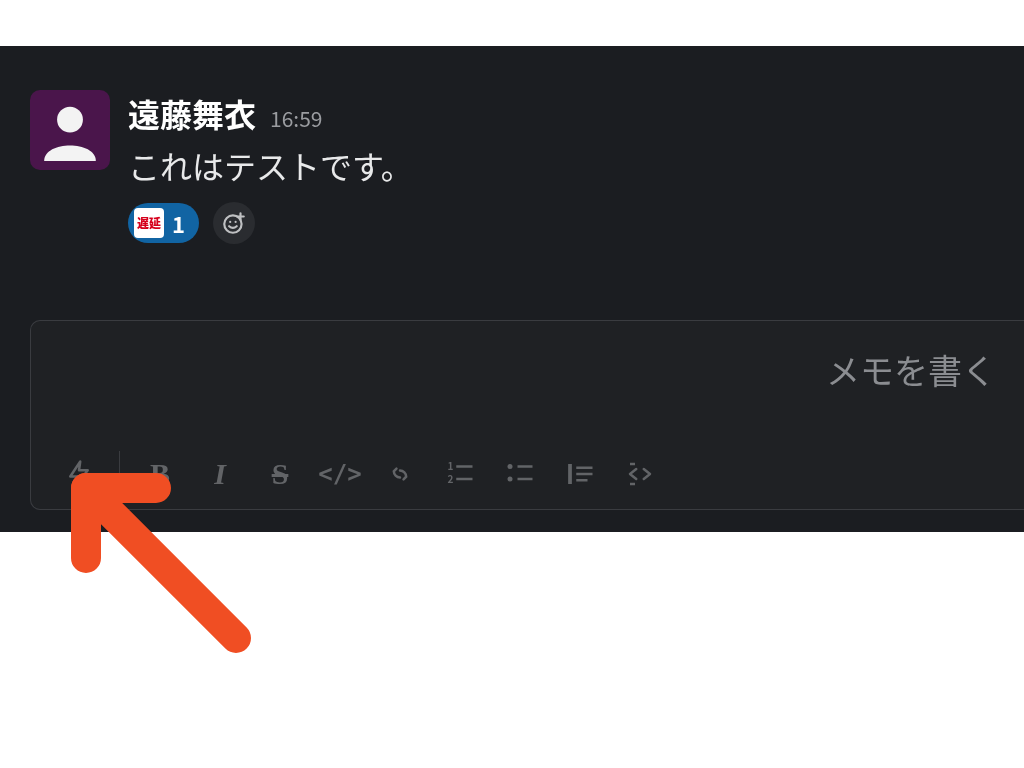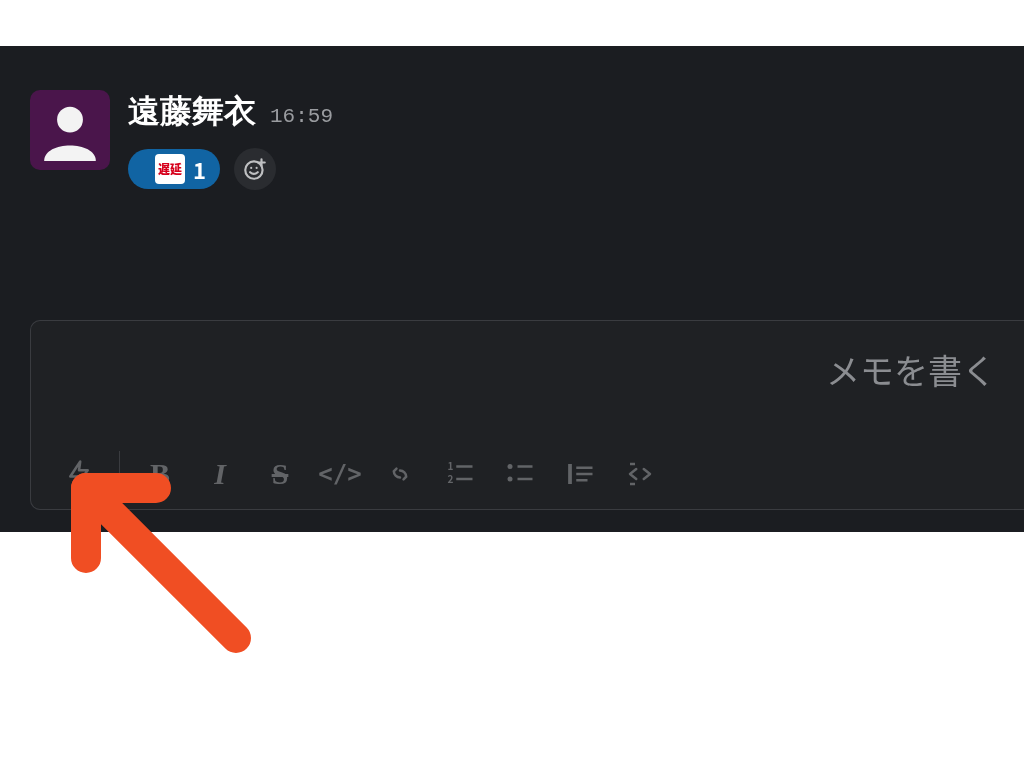--- a/index.html
+++ b/index.html
@@ -38,21 +38,20 @@
     align-items: center;
     justify-content: center;
     flex: none;
   }
   .avatar svg { width: 62px; height: 62px; fill: #f3f3f3; }
   .msg-body { margin-left: 18px; }
   .msg-head {
     display: flex;
     align-items: baseline;
     gap: 14px;
-    font-family: Liberation Mono, monospace;
   }
   .author {
     font-weight: 700;
     font-size: 32px;
     color: #ffffff;
   }
   .time {
     font-size: 21px;
     color: #9a9ca0;
   }
@@ -86,21 +85,20 @@
     height: 30px;
     background: #ffffff;
     border-radius: 4px;
     display: flex;
     align-items: center;
     justify-content: center;
     color: #d6001c;
     font-size: 12px;
     font-weight: 900;
     line-height: 1;
-    margin-left: 21px;
   }
   .add-react {
     width: 42px;
     height: 42px;
     border-radius: 50%;
     background: #2a2c30;
     display: flex;
     align-items: center;
     justify-content: center;
     color: #bfc0c2;
@@ -176,20 +174,21 @@
       <svg viewBox="0 0 24 24">
         <circle cx="12" cy="8" r="5"></circle>
         <path d="M2 24 C2 16, 22 16, 22 24 Z"></path>
       </svg>
     </div>
     <div class="msg-body">
       <div class="msg-head">
         <span class="author">遠藤舞衣</span>
         <span class="time">16:59</span>
       </div>
+      <div class="msg-text">これはテストです。</div>
 
       <div class="reactions">
         <div class="react-pill">
           <span class="emoji-box">遅延</span>
           <span>1</span>
         </div>
         <div class="add-react">
           <svg viewBox="0 0 24 24">
             <circle cx="11" cy="13" r="8" stroke-width="2"></circle>
             <circle cx="8.5" cy="11" r="1" fill="#bfc0c2" stroke="none"></circle>

